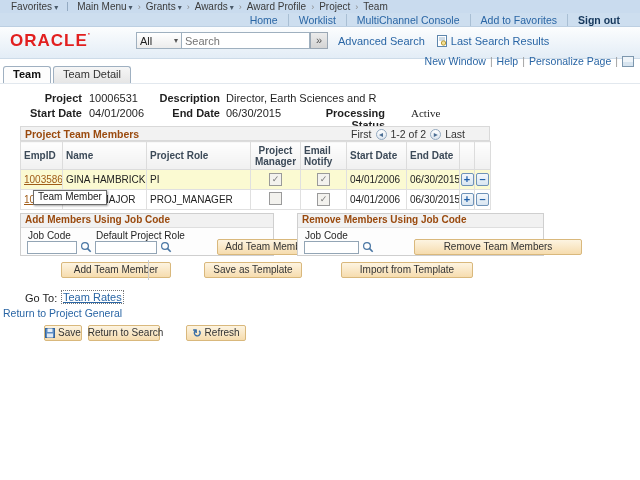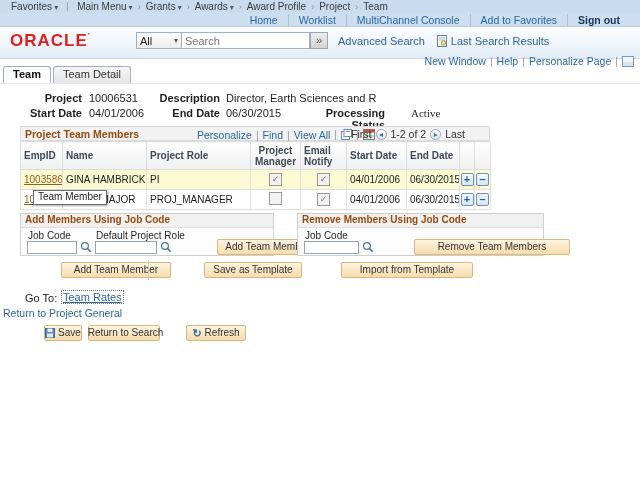--- a/index.html
+++ b/index.html
@@ -193,37 +193,20 @@
   <span class="flabel" style="left:20px;top:107px;width:62px;">Start Date</span>
   <span class="fval" style="left:89px;top:107px;">04/01/2006</span>
   <span class="flabel" style="left:140px;top:107px;width:80px;">End Date</span>
   <span class="fval" style="left:226px;top:107px;">06/30/2015</span>
   <span class="flabel" style="left:290px;top:107px;width:95px;">Processing Status</span>
   <span class="fval" style="left:411px;top:107px;font-family:Liberation Serif, serif;">Active</span>
 
   <div class="grid">
     <div class="grid-titlebar">
       <span class="grid-title">Project Team Members</span>
-      <span class="grid-links">
-        <span class="glink">Personalize</span>
-        <span class="glink">Find</span>
-        <span class="glink">View All</span>
-        <span class="gicon"><svg width="11" height="11" viewBox="0 0 11 11">
-              <rect x="0.5" y="2.5" width="8" height="8" fill="#eef4fa" stroke="#6d8fb0"></rect>
-              <rect x="3" y="0.5" width="7.5" height="7" fill="#ffffff" stroke="#6d8fb0"></rect>
-              <line x1="4.5" y1="2.5" x2="9" y2="2.5" stroke="#6d8fb0"></line>
-            </svg></span>
-        <span class="gicon"><svg width="12" height="11" viewBox="0 0 12 11">
-              <rect x="0.5" y="0.5" width="11" height="10" fill="#ffffff" stroke="#7a7a7a"></rect>
-              <rect x="0.5" y="0.5" width="11" height="3" fill="#c94f3c"></rect>
-              <line x1="4" y1="3.5" x2="4" y2="10.5" stroke="#8aa88a"></line>
-              <line x1="8" y1="3.5" x2="8" y2="10.5" stroke="#8aa88a"></line>
-              <line x1="0.5" y1="7" x2="11.5" y2="7" stroke="#8aa88a"></line>
-            </svg></span>
-      </span>
       <span class="grid-pager">
         <span>First</span>
         <span class="circ">◂</span>
         <span>1-2 of 2</span>
         <span class="circ">▸</span>
         <span>Last</span>
       </span>
     </div>
     <table class="ps">
       <colgroup>
@@ -295,21 +278,21 @@
   </div>
 
   <div class="gbox" style="left:297px;width:247px;">
     <div class="gbox-hdr">Remove Members Using Job Code</div>
     <span class="flabel2" style="left:7px;top:16px;">Job Code</span>
     <input class="tinput" style="left: 6px; top: 27px; width: 55px;" type="text">
     <span class="lookup" style="left:64px;top:27px;"><svg width="12" height="12" viewBox="0 0 12 12">
           <circle cx="5" cy="5" r="3.4" fill="#fefefe" stroke="#4a76a3" stroke-width="1.2"></circle>
           <line x1="7.6" y1="7.6" x2="10.7" y2="10.7" stroke="#4a76a3" stroke-width="1.6"></line>
         </svg></span>
-    <span class="psbtn" style="left:80px;top:25px;width:156px;">Remove Team Members</span>
+    <span class="psbtn" style="left:80px;top:25px;width:168px;">Remove Team Members</span>
   </div>
 
   <span class="psbtn" style="left:25px;top:262px;width:110px;">Add Team Member</span>
   <span class="vdiv" style="left:148px;top:260px;height:20px;"></span>
   <span class="psbtn" style="left:305px;top:262px;width:132px;">Import from Template</span>
   <span class="psbtn" style="left:168px;top:262px;width:98px;">Save as Template</span>
 
   <span class="goto-label">Go To:</span>
   <span class="goto-link">Team Rates</span>
   <span class="return-link">Return to Project General</span>

